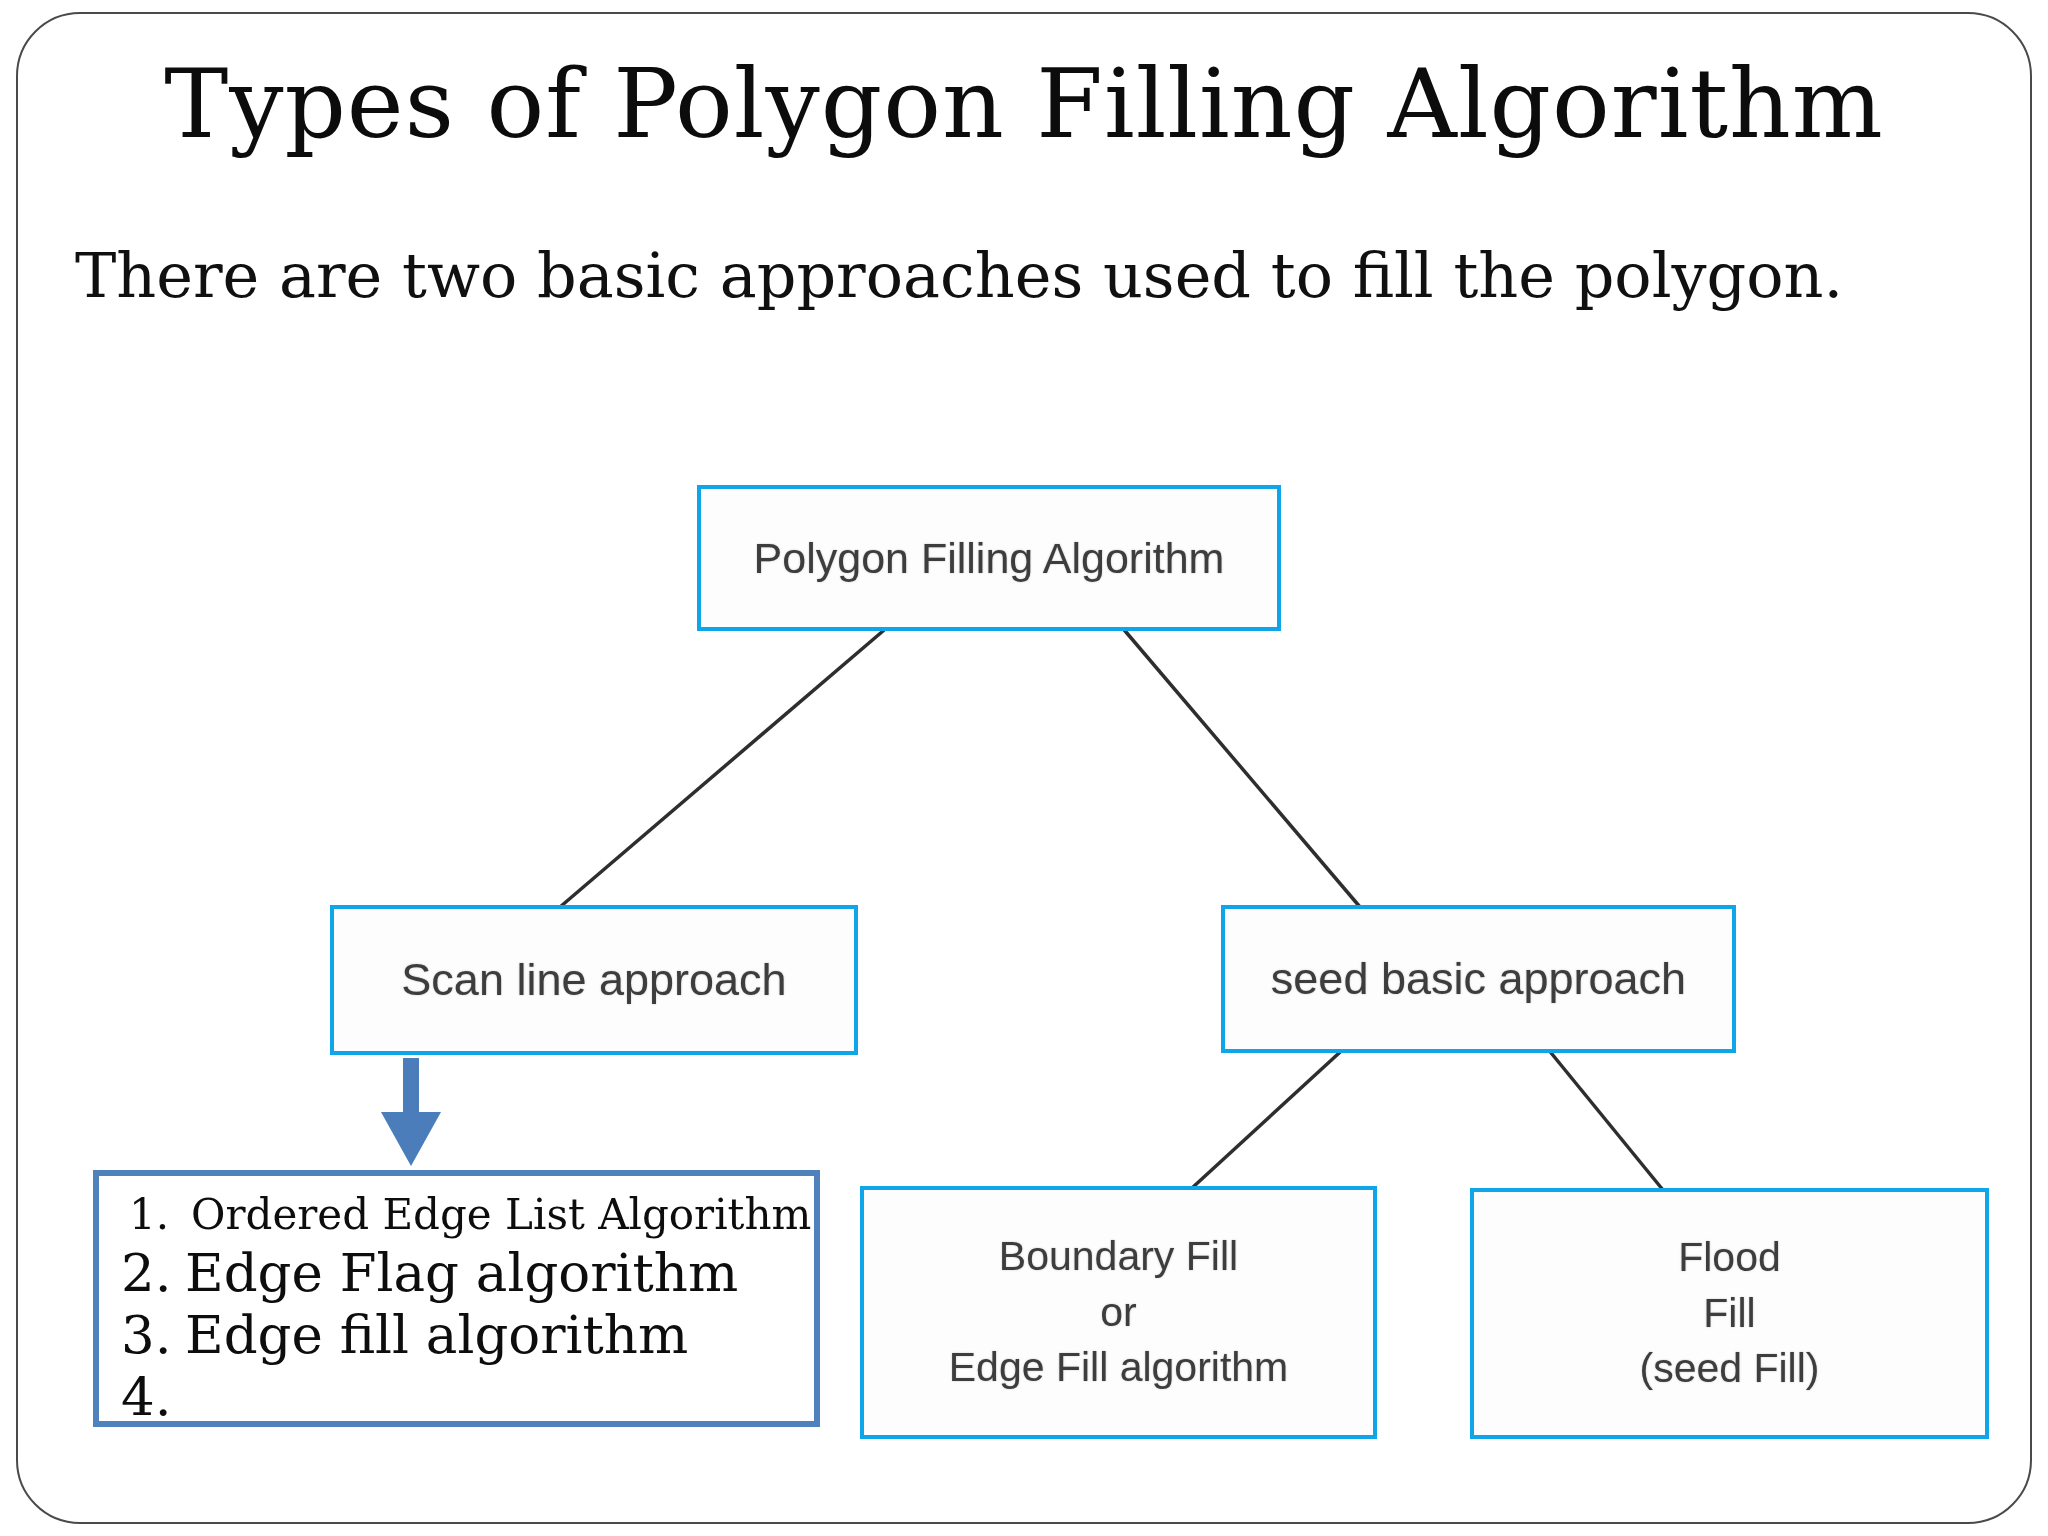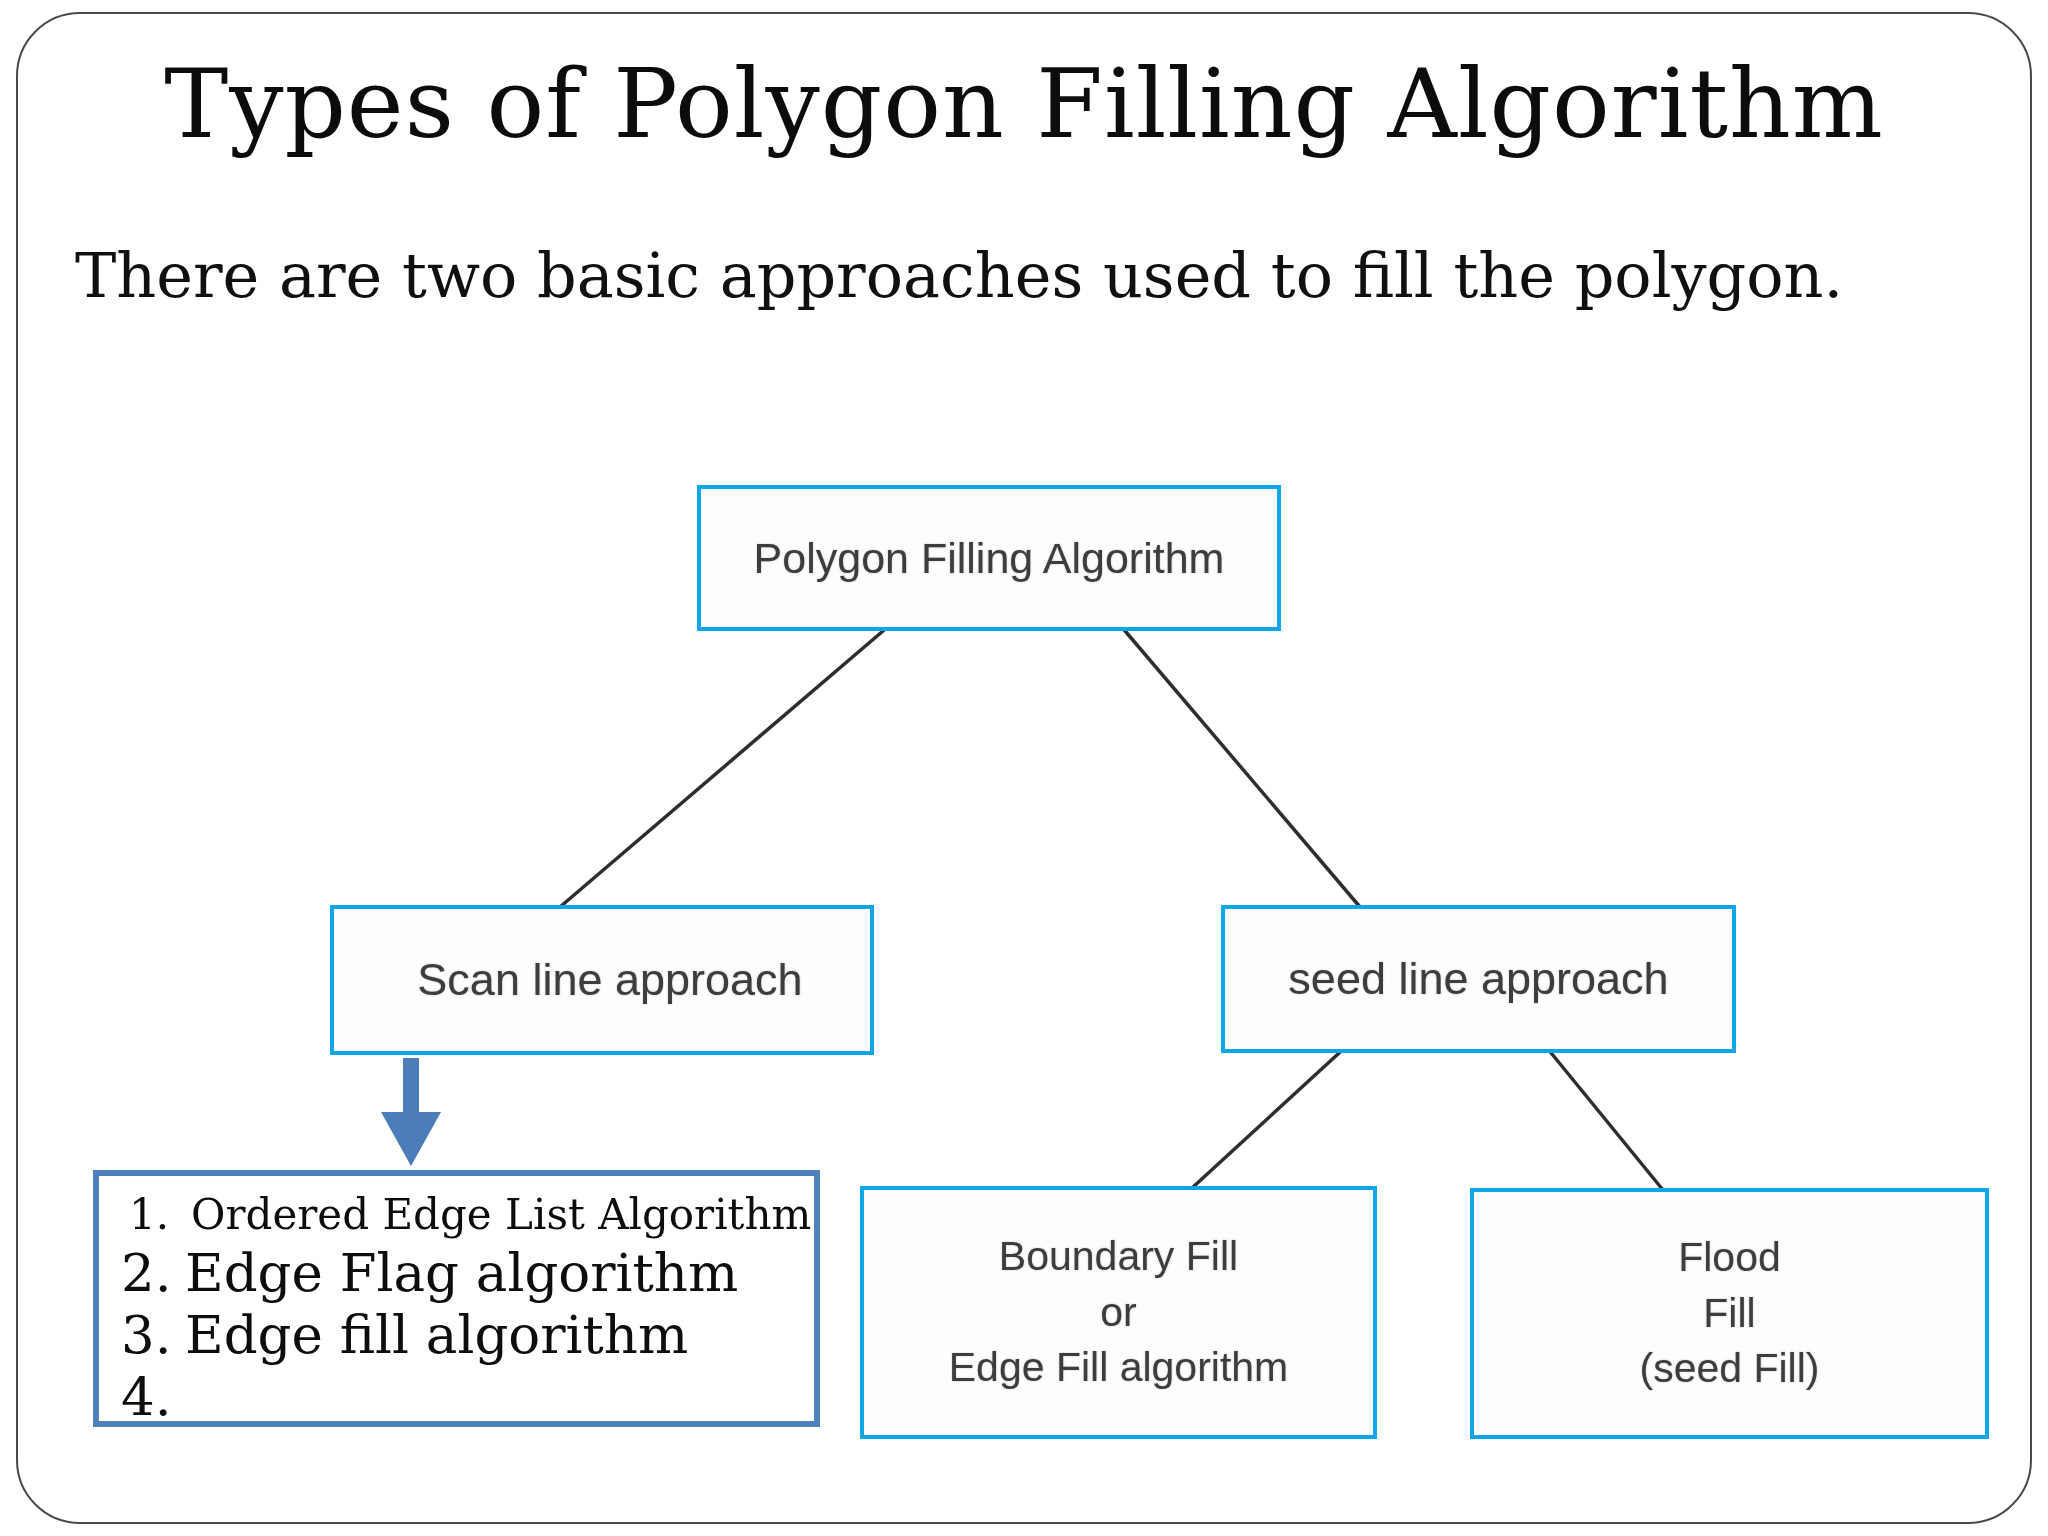--- a/index.html
+++ b/index.html
@@ -20,21 +20,21 @@
     font-size:62px;font-weight:400;color:#101010;white-space:nowrap;
   }
   
   .node{
     position:absolute;background:#fdfdfd;border:4px solid #0ea5e9;
     display:flex;align-items:center;justify-content:center;text-align:center;
     font-family:"Liberation Sans", sans-serif;color:#3d3d3d;
     text-shadow:0 0 2px rgba(80,80,80,0.35);
   }
   .node-root{left:697px;top:485px;width:576px;height:138px;font-size:43px;}
-  .node-scan{left:330px;top:905px;width:520px;height:142px;font-size:45px;padding-left:16px;}
+  .node-scan{left:330px;top:905px;width:520px;height:142px;font-size:45px;}
   .node-seed{left:1221px;top:905px;width:507px;height:140px;font-size:45px;}
   .node-boundary{left:860px;top:1186px;width:509px;height:245px;font-size:41px;line-height:1.35;}
   .node-flood{left:1470px;top:1188px;width:511px;height:243px;font-size:41px;line-height:1.35;}
   .connectors{position:absolute;left:0;top:0;width:2048px;height:1536px;pointer-events:none;}
   .algo-box{
     position:absolute;left:93px;top:1170px;width:727px;height:257px;
     box-sizing:border-box;border:6px solid #4f81bd;background:#ffffff;
     padding:12px 0 0 0;
   }
   .algo-row{display:flex;align-items:baseline;color:#0d0d0d;}
@@ -64,21 +64,21 @@
 
   <div class="node node-root">
     <span>Polygon Filling Algorithm</span>
   </div>
 
   <div class="node node-scan">
     <span>Scan line approach</span>
   </div>
 
   <div class="node node-seed">
-    <span>seed line approach</span>
+    <span>seed basic approach</span>
   </div>
 
   <div class="node node-boundary">
     <span>
       <span>Boundary Fill</span><br>
       <span>or</span><br>
       <span>Edge Fill algorithm</span>
     </span>
   </div>
 

